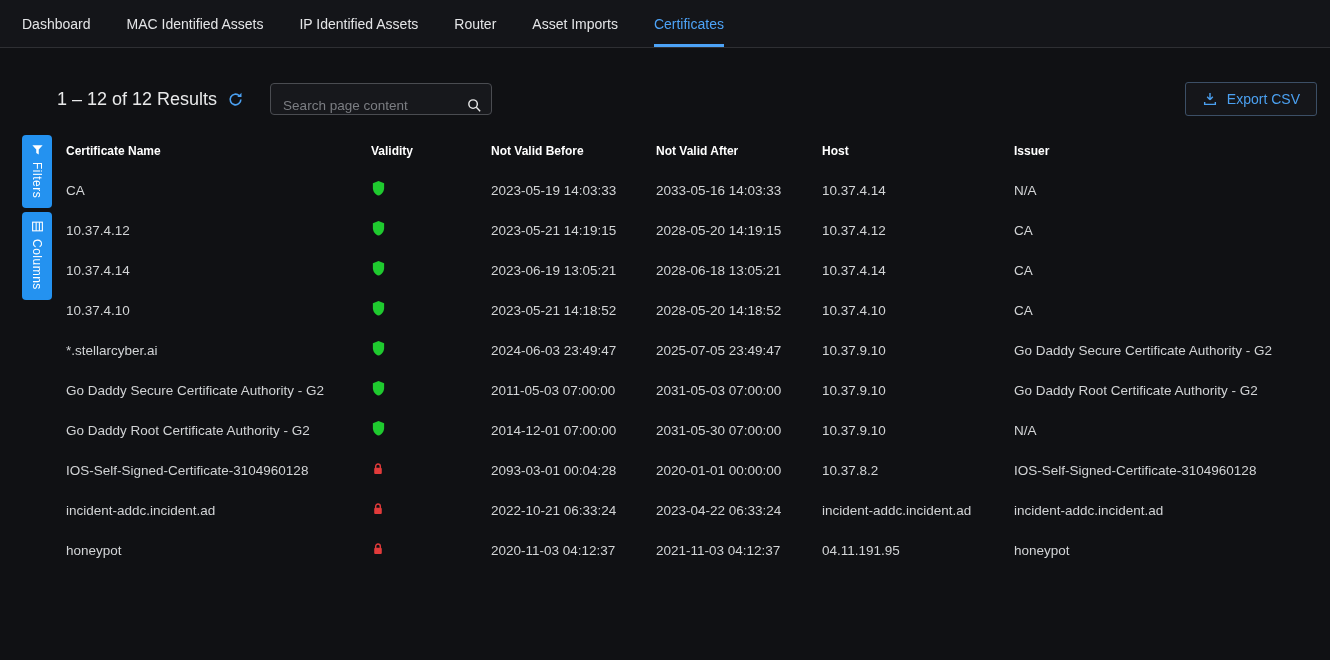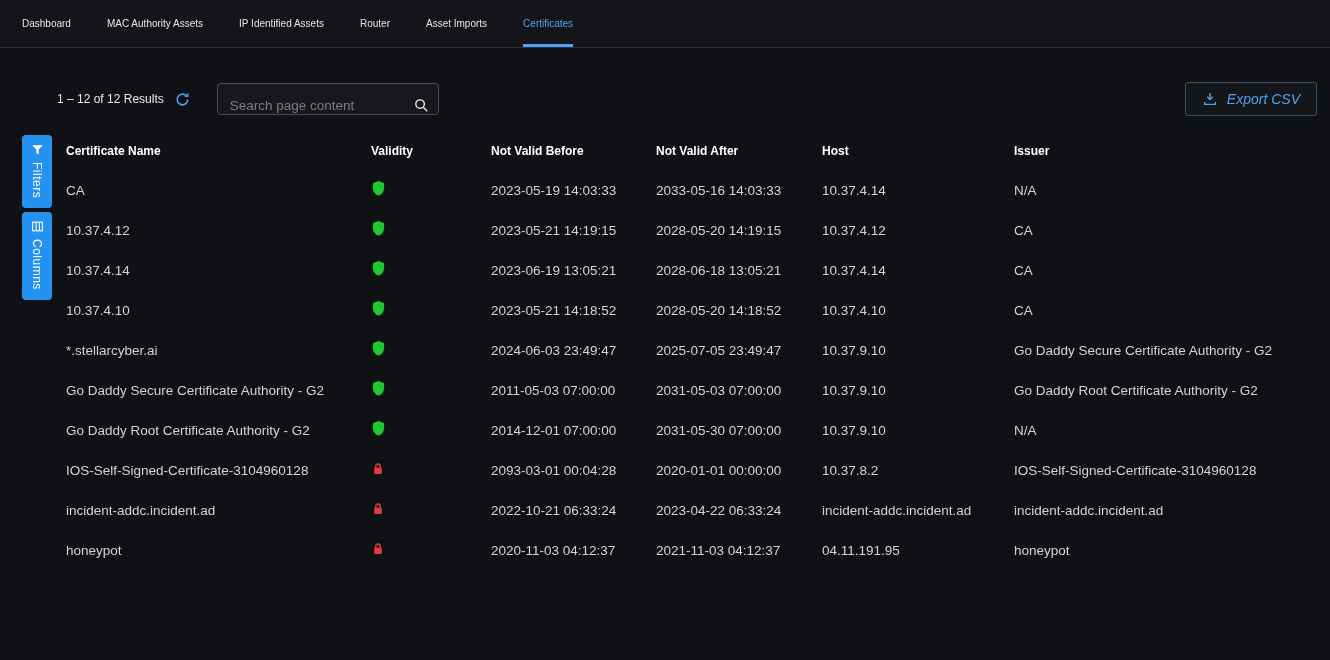--- a/index.html
+++ b/index.html
@@ -9,44 +9,44 @@
     background:#101114; color:#d6d8da;
     font-family:"Liberation Sans", sans-serif;
   }
 
   
   .topnav {
     height:48px; background:#141519; border-bottom:1px solid #2e2f33;
     display:flex; align-items:stretch; padding-left:22px;
   }
   .tab {
-    display:flex; align-items:center; margin-right:36px; font-size:10px;
+    display:flex; align-items:center; margin-right:36px; font-size:14px;
     color:#e4e5e7; cursor:pointer; border-bottom:3px solid transparent; padding-top:3px;
     white-space:nowrap;
   }
   .tab.active { color:#4da3f7; border-bottom-color:#4da3f7; }
 
   
   .toolbar { display:flex; align-items:center; margin:34px 13px 0 57px; height:34px; }
-  .results { font-size:12px; color:#e8e9ea; }
+  .results { font-size:18px; color:#e8e9ea; }
   .refresh-btn { margin-left:10px; cursor:pointer; display:flex; align-items:center; background:none; border:none; padding:0; }
   .searchbox {
     margin-left:26px; width:222px; height:32px; background:#17181c;
     border:1px solid #4a4c51; border-radius:4px; display:flex; align-items:center;
     padding:12px 8px 0 10px;
   }
   .searchbox input {
     flex:1; background:transparent; border:none; outline:none; color:#d6d8da;
     font-size:13.5px; font-family:inherit; min-width:0;
   }
   .searchbox input::placeholder { color:#7c7e83; }
   .export-btn {
     margin-left:auto; height:34px; display:flex; align-items:center; gap:9px;
     padding:0 16px; background:#15161a; border:1px solid #3c4f66; border-radius:3px;
-    color:#4ba0f0; font-size:14px; cursor:pointer; font-family:inherit;font-style:italic;
+    color:#4ba0f0; font-size:14px; cursor:pointer; font-family:inherit;
   }
 
   
   .side-btn {
     position:absolute; left:22px; width:30px; background:#2492f0; border:none;
     border-radius:4px; color:#fff; display:flex; flex-direction:column;
     align-items:center; padding:8px 0 10px; gap:6px; cursor:pointer; font-family:inherit;
   }
   .side-btn .vlabel { writing-mode:vertical-rl; font-size:12px; letter-spacing:0.5px; }
   .side-btn.filters { top:135px; }
@@ -65,21 +65,21 @@
   }
   .vicon { display:inline-flex; align-items:center; }
   .vicon svg { display:block; }
 </style>
 </head>
 <body>
 
 <nav class="topnav">
   <div style="display:flex; align-items:stretch;">
       <div class="tab">Dashboard</div>
-      <div class="tab">MAC Authority Assets</div>
+      <div class="tab">MAC Identified Assets</div>
       <div class="tab">IP Identified Assets</div>
       <div class="tab">Router</div>
       <div class="tab">Asset Imports</div>
       <div class="tab active">Certificates</div>
     </div>
 </nav>
 
 <div class="toolbar">
   <span class="results">1 – 12 of 12 Results</span>
   <button class="refresh-btn" title="">

